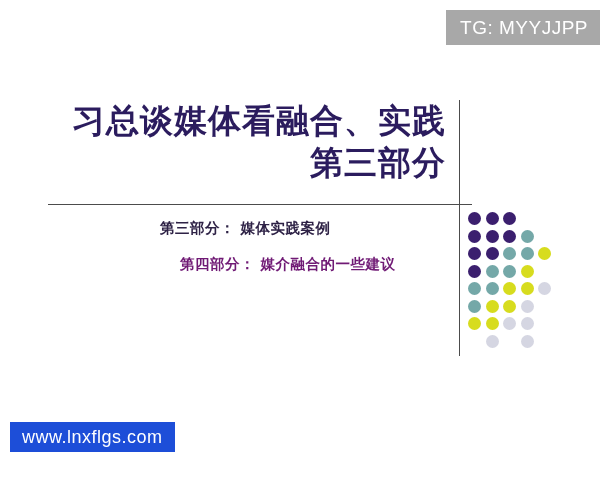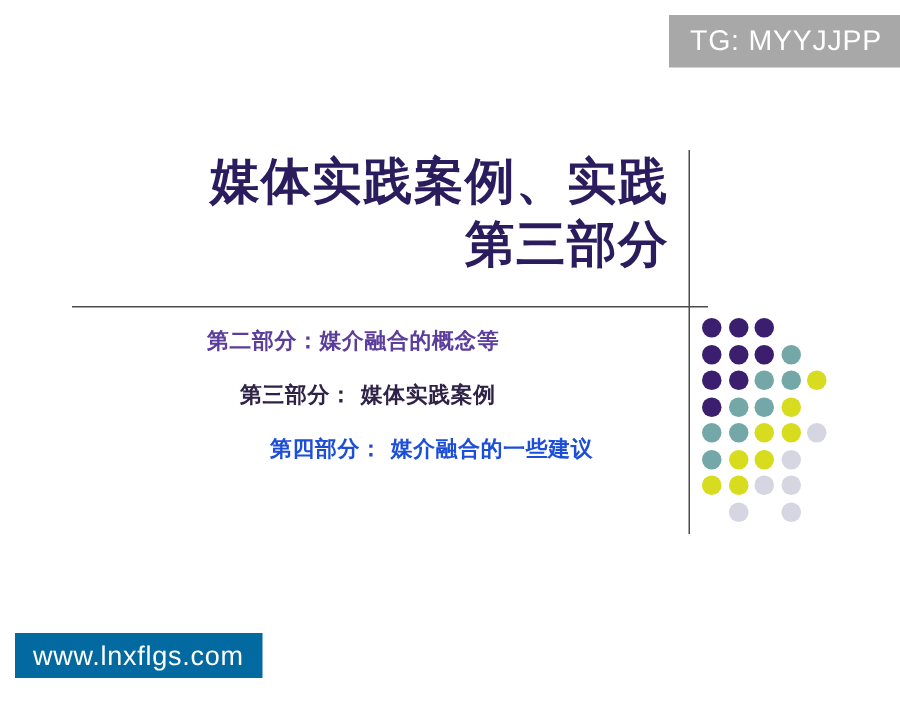--- a/index.html
+++ b/index.html
@@ -125,33 +125,30 @@
 <body>
 
 <div id="slide">
 
   <div class="watermark" id="wm-top" style="background: rgb(168, 168, 168); color: rgb(255, 255, 255);">TG: MYYJJPP</div>
 
   <div id="hrule" style="border-top-color: rgb(76, 76, 76);"></div>
   <div id="vrule" style="border-left-color: rgb(76, 76, 76);"></div>
 
   <div id="title-block" style="color: rgb(43, 28, 94);">
-    <div id="title-line-1">媒体实践案例、实践</div>
+    <div id="title-line-1">习总谈媒体看融合、实践</div>
     <div id="title-line-2">第三部分</div>
   </div>
 
   <div id="agenda">
     <div class="agenda-row">
-      <span class="agenda-text ind-1" style="color: rgb(91, 61, 156);">第二部分：媒介融合的概念等</span>
-    </div>
-    <div class="agenda-row">
       <span class="agenda-text ind-2" style="color: rgb(46, 34, 70);">第三部分： 媒体实践案例</span>
     </div>
     <div class="agenda-row">
-      <span class="agenda-text ind-3" style="color: #1d4ed8;">第四部分： 媒介融合的一些建议</span>
+      <span class="agenda-text ind-3" style="color: #701a75;">第四部分： 媒介融合的一些建议</span>
     </div>
   </div>
 
   <div id="dotgrid">
       <div class="dot" style="left: 0px; top: 0px; background: rgb(59, 31, 110);"></div>
       <div class="dot" style="left: 17.5px; top: 0px; background: rgb(59, 31, 110);"></div>
       <div class="dot" style="left: 35px; top: 0px; background: rgb(59, 31, 110);"></div>
       <div class="dot" style="left: 0px; top: 17.5px; background: rgb(59, 31, 110);"></div>
       <div class="dot" style="left: 17.5px; top: 17.5px; background: rgb(59, 31, 110);"></div>
       <div class="dot" style="left: 35px; top: 17.5px; background: rgb(59, 31, 110);"></div>
@@ -175,15 +172,15 @@
       <div class="dot" style="left: 35px; top: 87.5px; background: rgb(215, 220, 30);"></div>
       <div class="dot" style="left: 52.5px; top: 87.5px; background: rgb(213, 214, 226);"></div>
       <div class="dot" style="left: 0px; top: 105px; background: rgb(215, 220, 30);"></div>
       <div class="dot" style="left: 17.5px; top: 105px; background: rgb(215, 220, 30);"></div>
       <div class="dot" style="left: 35px; top: 105px; background: rgb(213, 214, 226);"></div>
       <div class="dot" style="left: 52.5px; top: 105px; background: rgb(213, 214, 226);"></div>
       <div class="dot" style="left: 17.5px; top: 122.5px; background: rgb(213, 214, 226);"></div>
       <div class="dot" style="left: 52.5px; top: 122.5px; background: rgb(213, 214, 226);"></div>
     </div>
 
-  <div class="watermark" id="wm-bottom" style="background: #0369a1; color: rgb(255, 255, 255);">www.lnxflgs.com</div>
+  <div class="watermark" id="wm-bottom" style="background: #1d4ed8; color: rgb(255, 255, 255);">www.lnxflgs.com</div>
 
 </div>
 
 </body></html>

